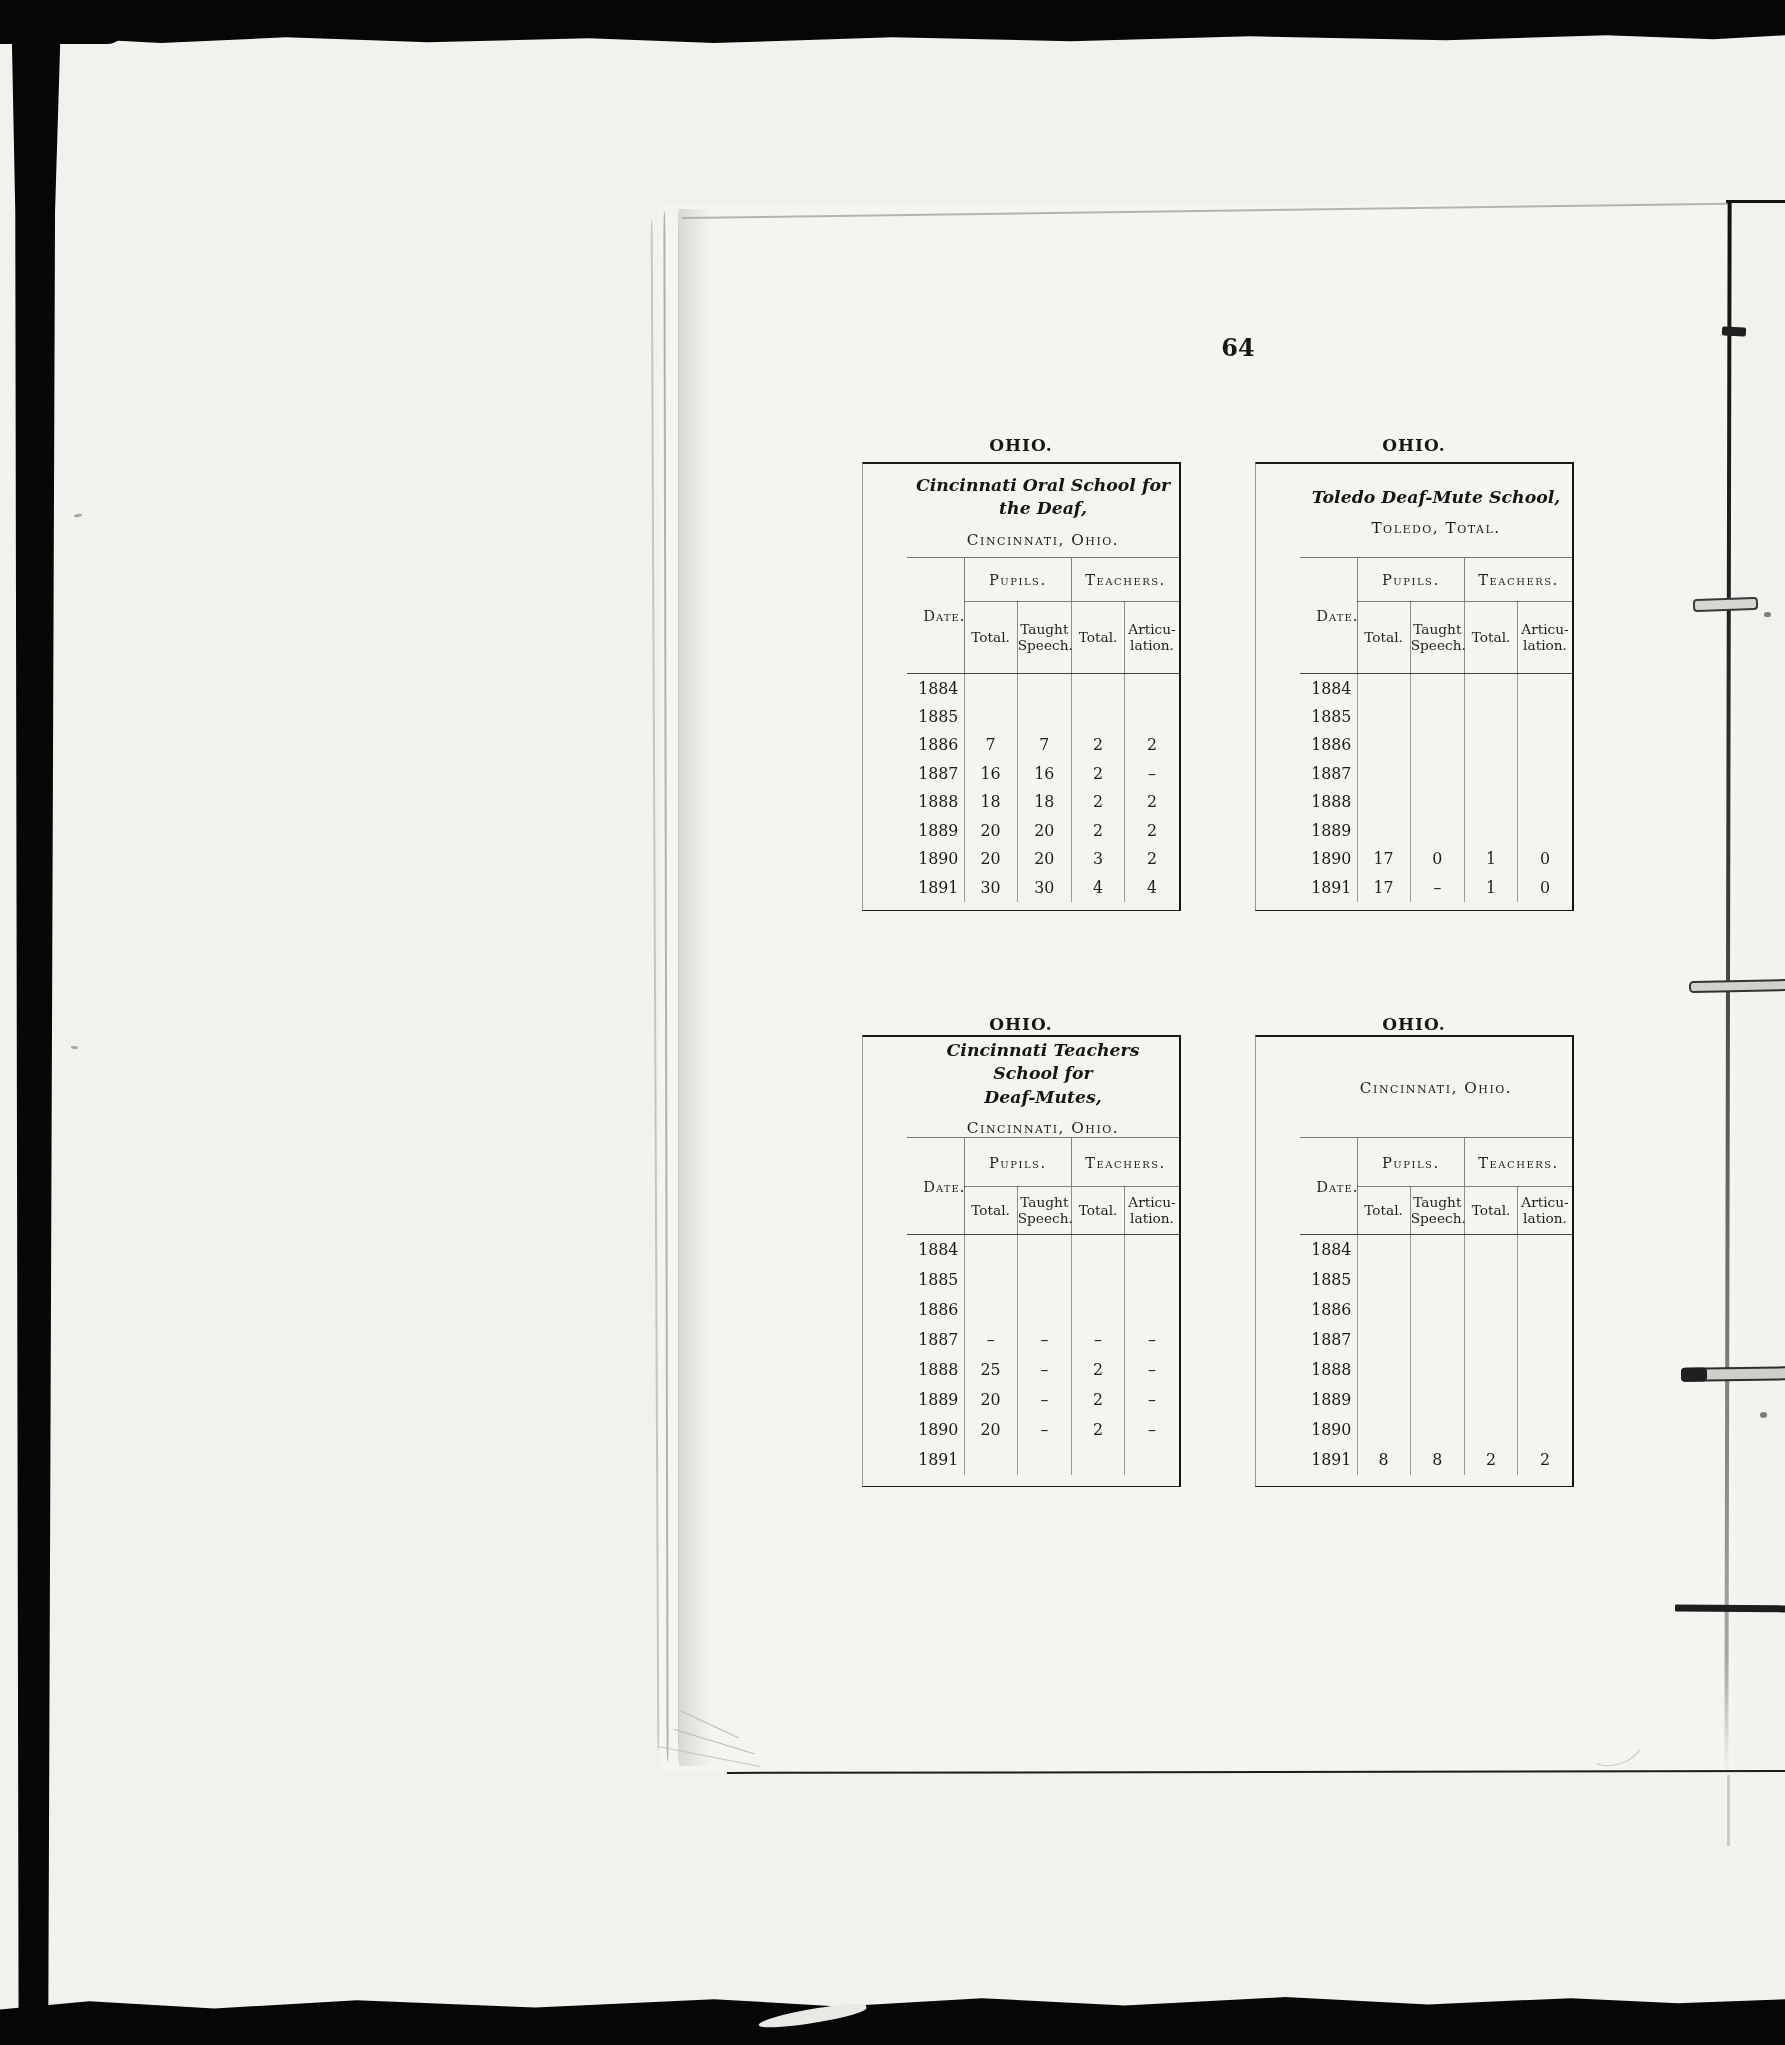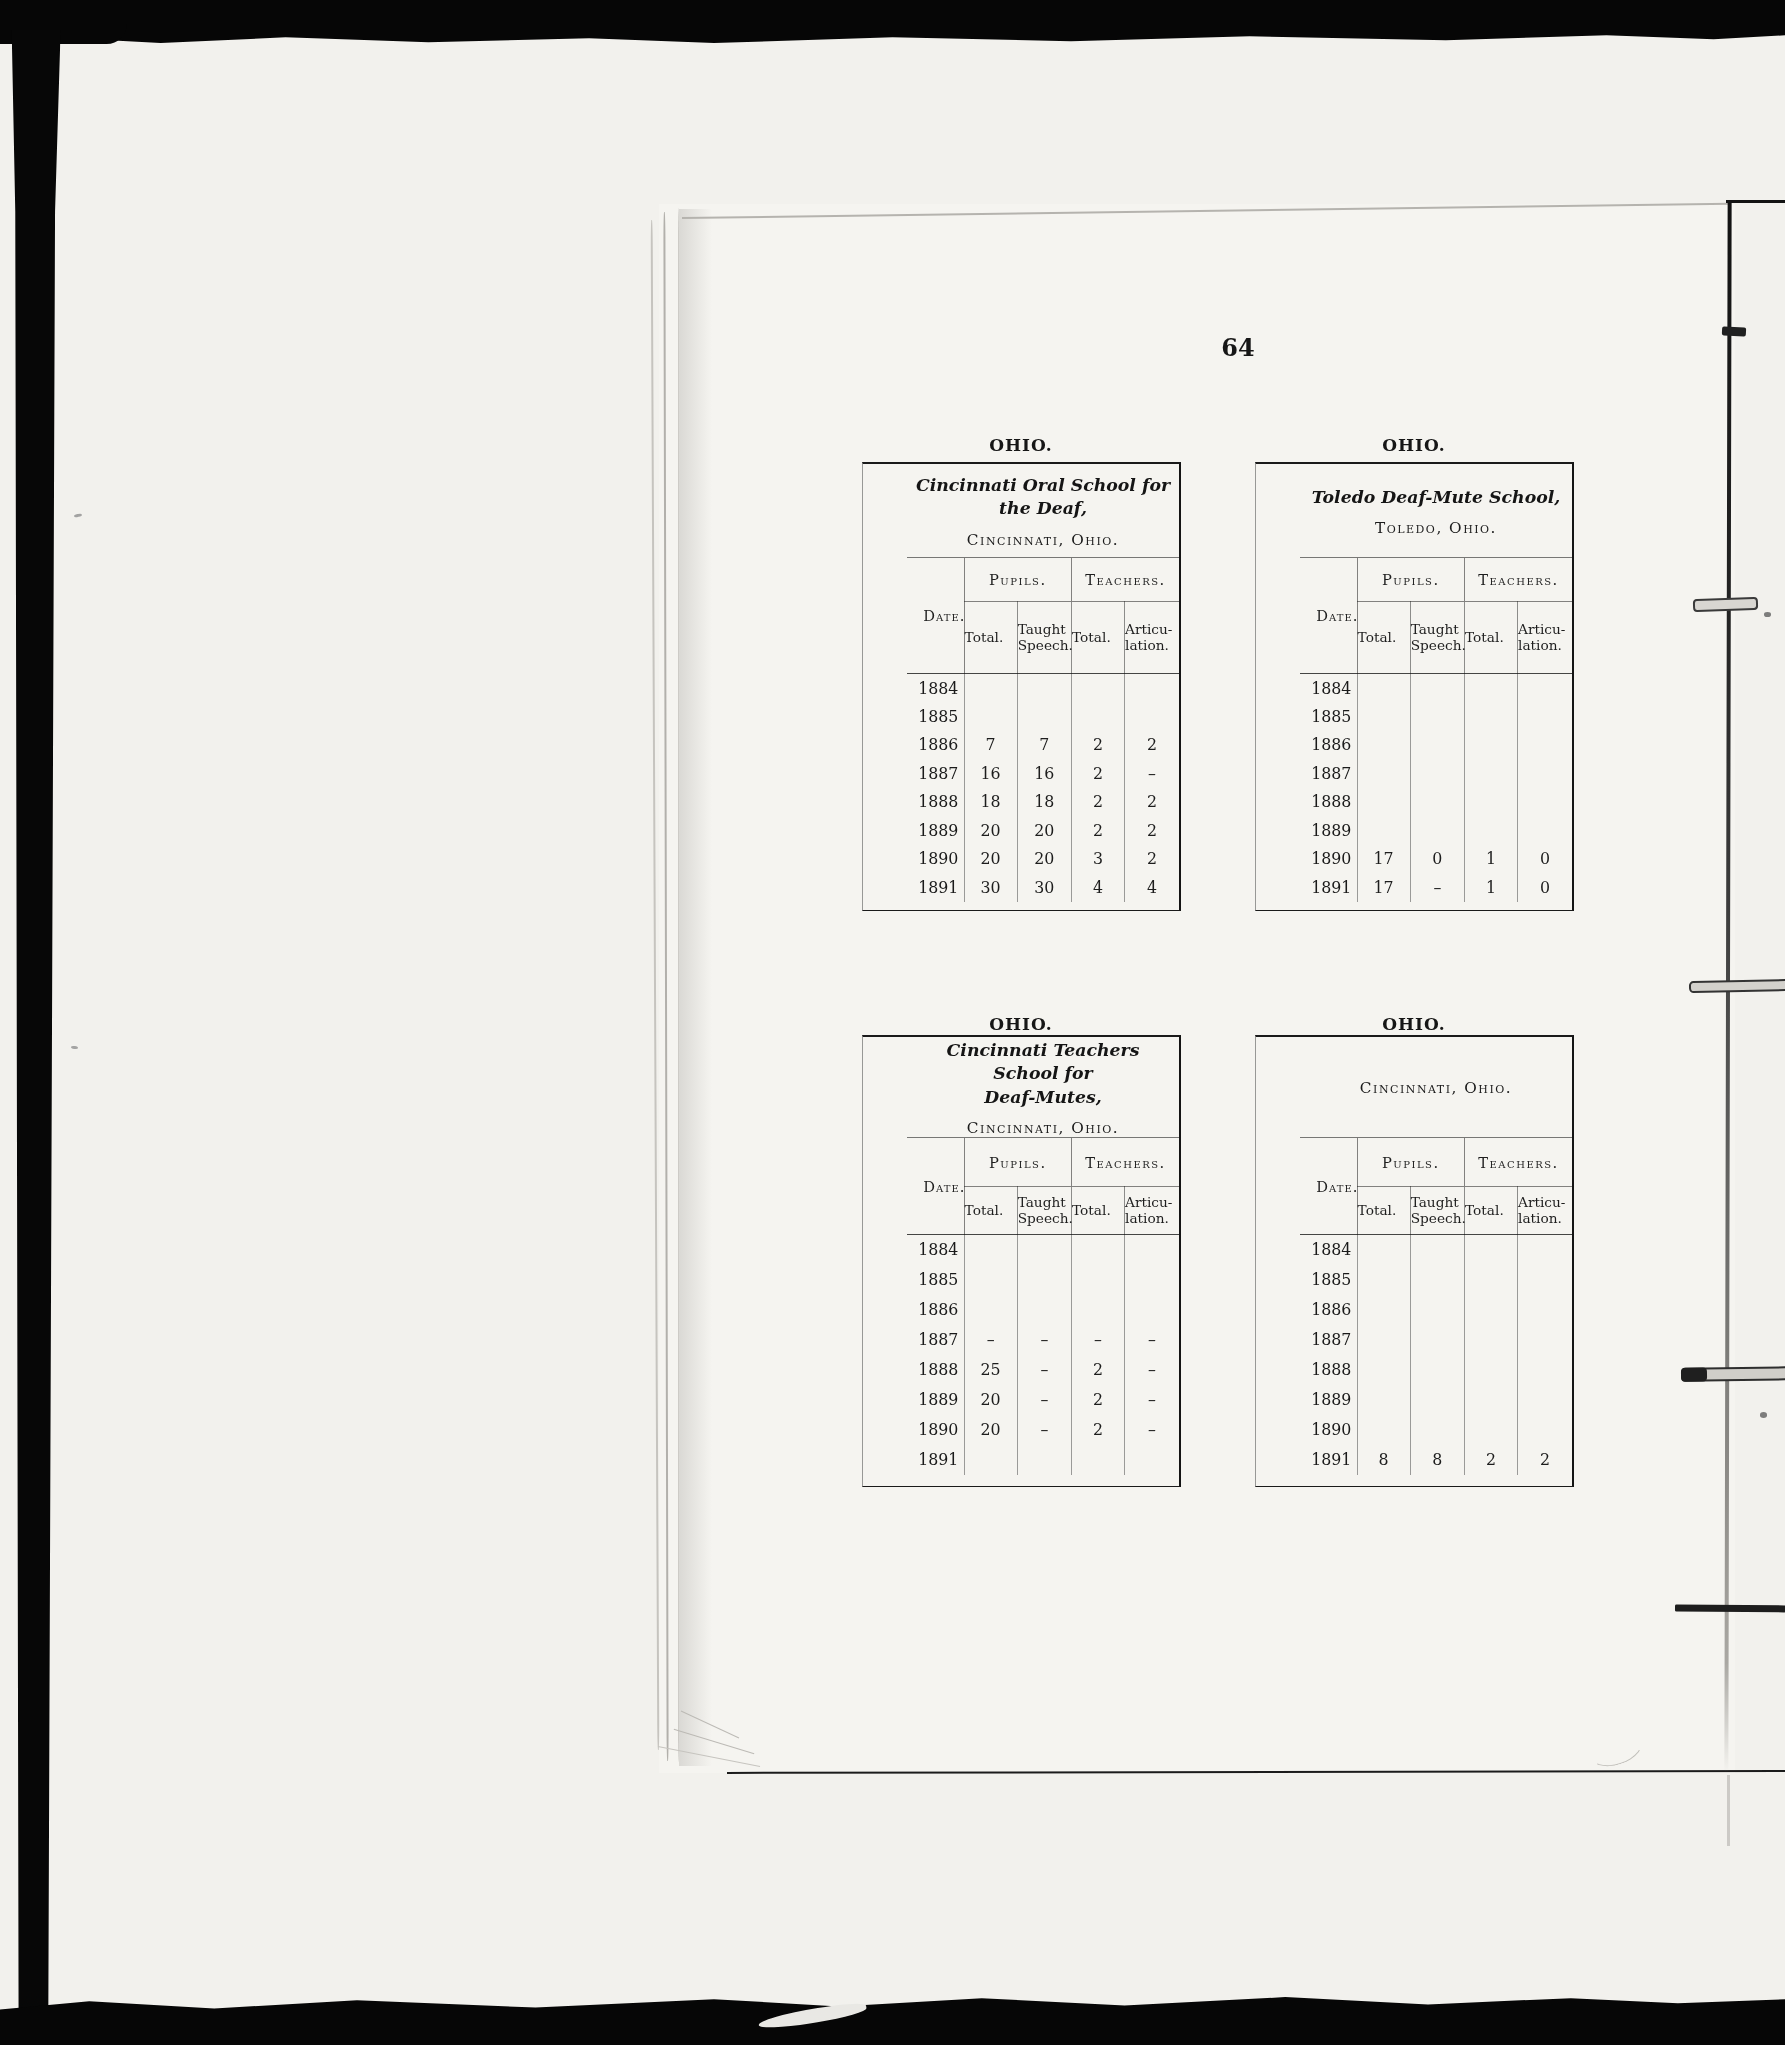--- a/index.html
+++ b/index.html
@@ -77,21 +77,21 @@
   .t-title{font-style:italic;font-weight:700;font-size:17.3px;line-height:23.4px;text-align:center;
     white-space:pre-line;color:#151515;}
   .t-location{font-variant:small-caps;font-size:15.3px;letter-spacing:1.5px;color:#1b1b1b;}
   table.stats{border-collapse:collapse;width:100%;table-layout:fixed;}
   table.stats th,table.stats td{padding:0;font-weight:400;}
   .c-date{border-right:0.5px solid rgba(35,35,35,.55);font-variant:small-caps;font-size:14.7px;
     letter-spacing:1px;text-align:left;padding-left:16.3px !important;vertical-align:middle;}
   .c-group{height:var(--h1);font-variant:small-caps;font-size:14.7px;letter-spacing:1.5px;
     text-align:center;vertical-align:middle;}
   .c-pupils{border-right:0.5px solid rgba(35,35,35,.55);}
-  .c-sub{height:var(--h2);font-size:13.7px;line-height:15.8px;text-align:left;vertical-align:middle;
+  .c-sub{height:var(--h2);font-size:13.7px;line-height:15.8px;text-align:center;vertical-align:middle;
     white-space:pre-line;border-top:0.5px solid rgba(35,35,35,.55);border-bottom:1px solid rgba(25,25,25,.8);}
   .c-sub0,.c-sub1,.c-sub2{border-right:0.5px solid rgba(35,35,35,.5);}
   .c-date{border-bottom:1px solid rgba(25,25,25,.8);}
   tbody tr{height:var(--rowh);}
   td.c-year{font-size:15.8px;text-align:left;padding-left:11.2px !important;color:#1a1a1a;
     border-right:0.5px solid rgba(45,45,45,.45);vertical-align:middle;}
   td.c-val{font-size:15.8px;text-align:center;color:#1d1d1d;vertical-align:middle;
     border-right:0.5px solid rgba(45,45,45,.45);}
   td.c-val:last-child{border-right:none;}
 </style>
@@ -214,21 +214,21 @@
             <td class="c-val">4</td>
           </tr>
         </tbody>
       </table>
   </section>
 
   <section class="card card--t" style="left:1255px;top:462px;width:319px;height:449px">
     <div class="region">OHIO.</div>
     <div class="title-block">
       <div class="t-title">Toledo Deaf-Mute School,</div>
-      <div class="t-location">Toledo, Ohio.</div>
+      <div class="t-location">Toledo, Total.</div>
     </div>
     <table class="stats">
       <colgroup>
           <col style="width:21%">
           <col style="width:19.5%">
           <col style="width:20%">
           <col style="width:19.5%">
           <col style="width:20%">
         </colgroup>
     <thead>

